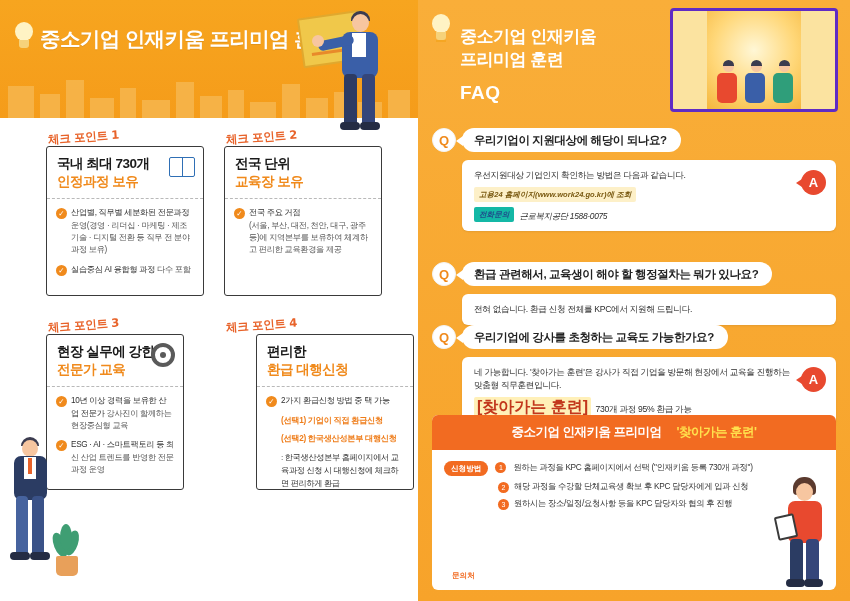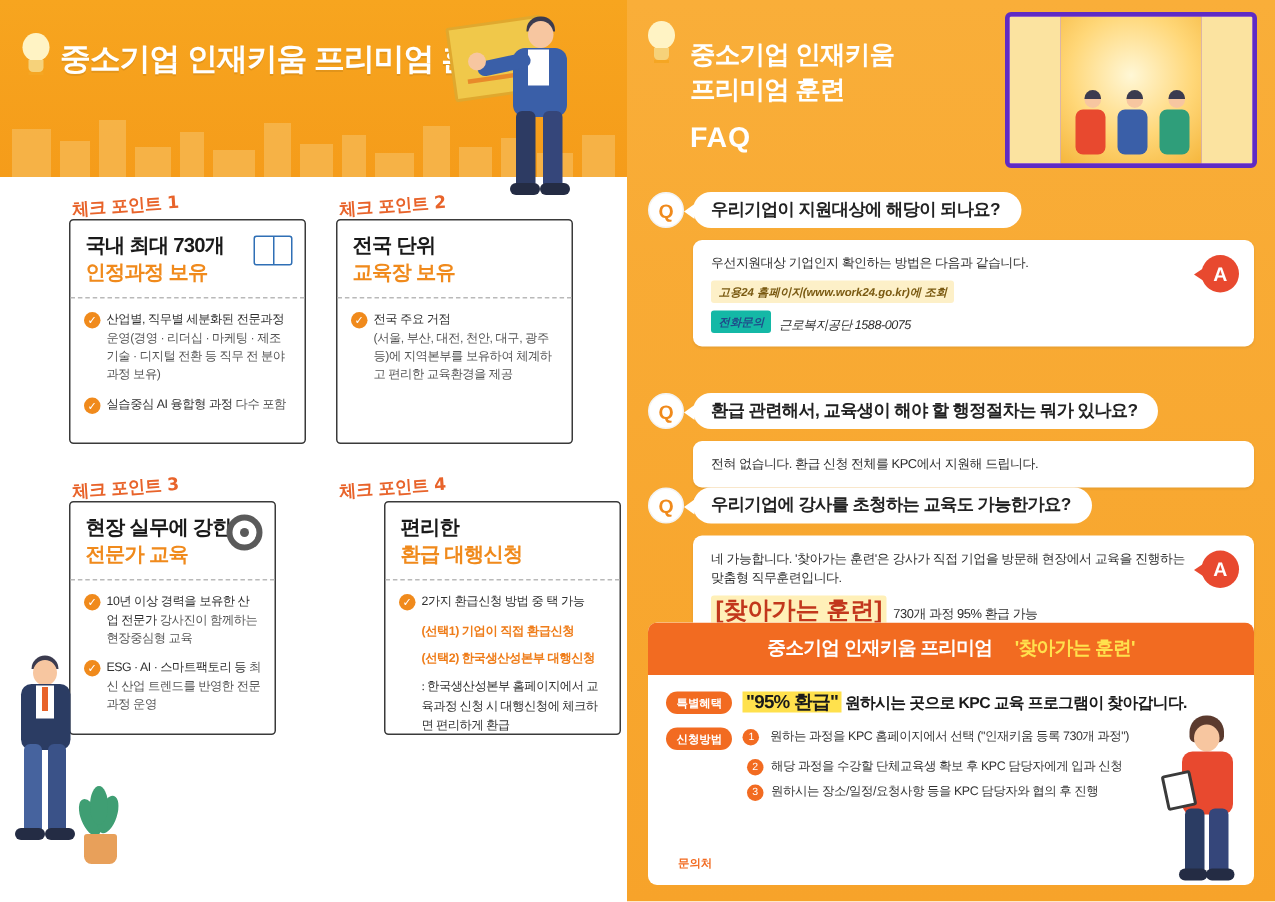--- a/index.html
+++ b/index.html
@@ -537,26 +537,20 @@
           <span class="a-line" style="display:inline;">730개 과정 95% 환급 가능</span>
         </div>
       </div>
     </div>
 
     <div class="promo" style="top:415px; height:175px;">
       <div class="promo-head">
         <span>중소기업 인재키움 프리미엄 </span><span class="yellow">'찾아가는 훈련'</span>
       </div>
       <div class="promo-body">
-        <div class="pb-row">
-          <span class="pb-tag">특별혜택</span>
-          <span class="quote-big">
-            <span class="hl">"95% 환급"</span><span class="pb-txt" style="display:inline;"> 원하시는 곳으로 KPC 교육 프로그램이 찾아갑니다.</span>
-          </span>
-        </div>
         <div class="pb-row" style="margin-bottom:4px;">
           <span class="pb-tag">신청방법</span>
           <span class="pb-sub">
             <span class="pb-num" style="display:inline-block;">1</span>
             <span>원하는 과정을 KPC 홈페이지에서 선택 ("인재키움 등록 730개 과정")</span>
           </span>
         </div>
         <div class="pb-row" style="margin-bottom:4px; padding-left:54px;">
           <span class="pb-num">2</span>
           <span class="pb-sub">해당 과정을 수강할 단체교육생 확보 후 KPC 담당자에게 입과 신청</span>

